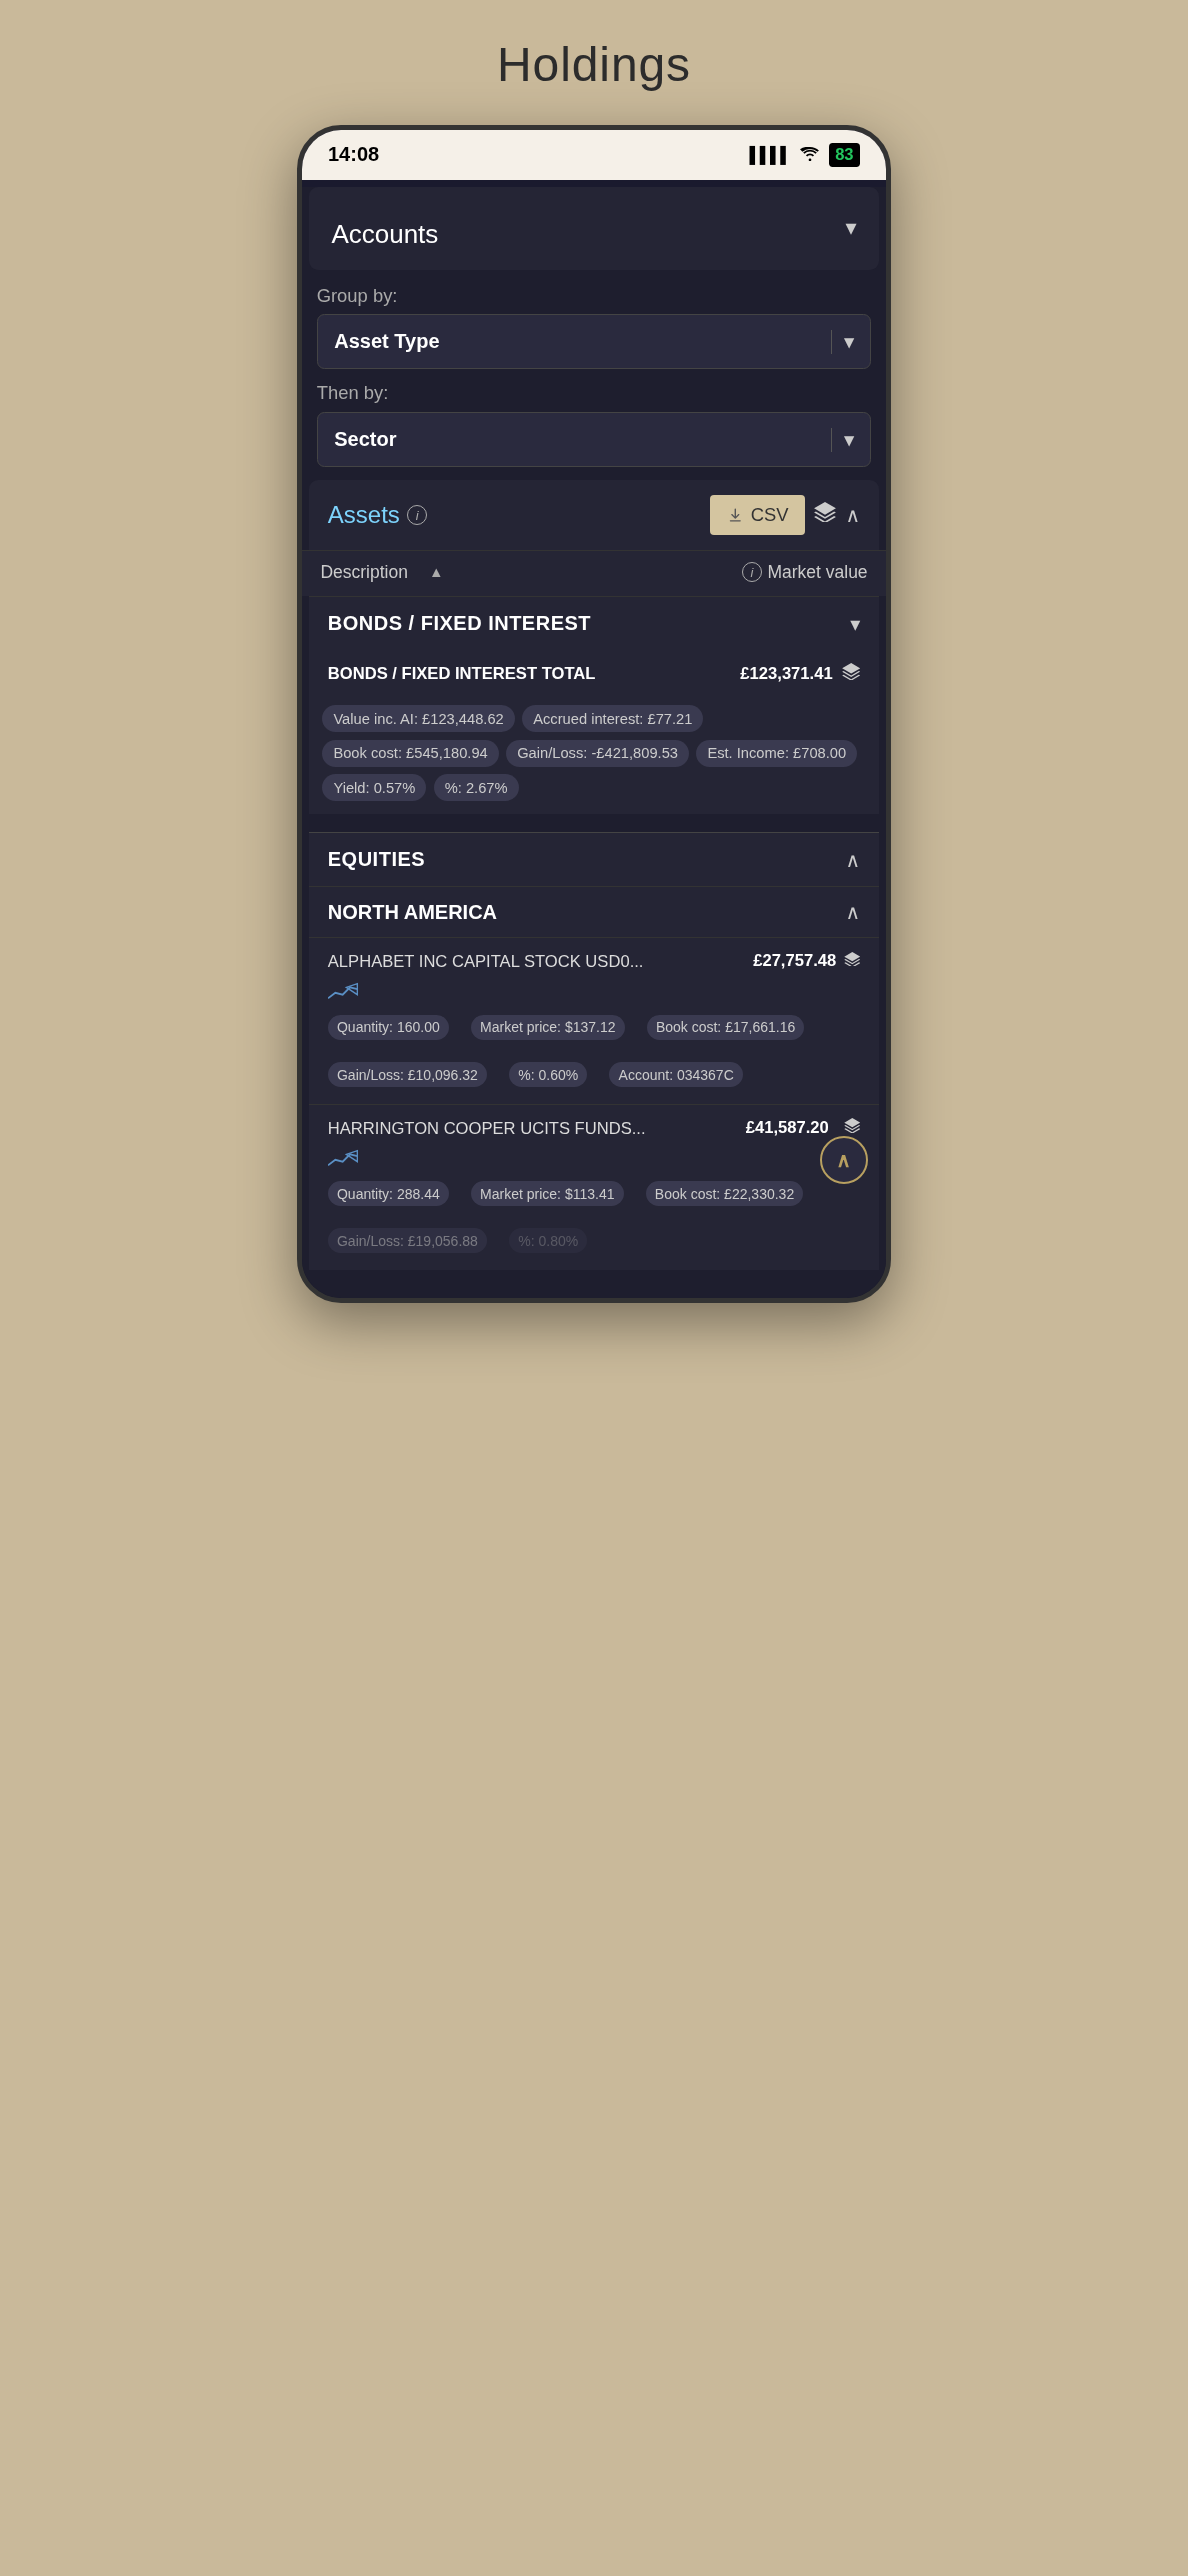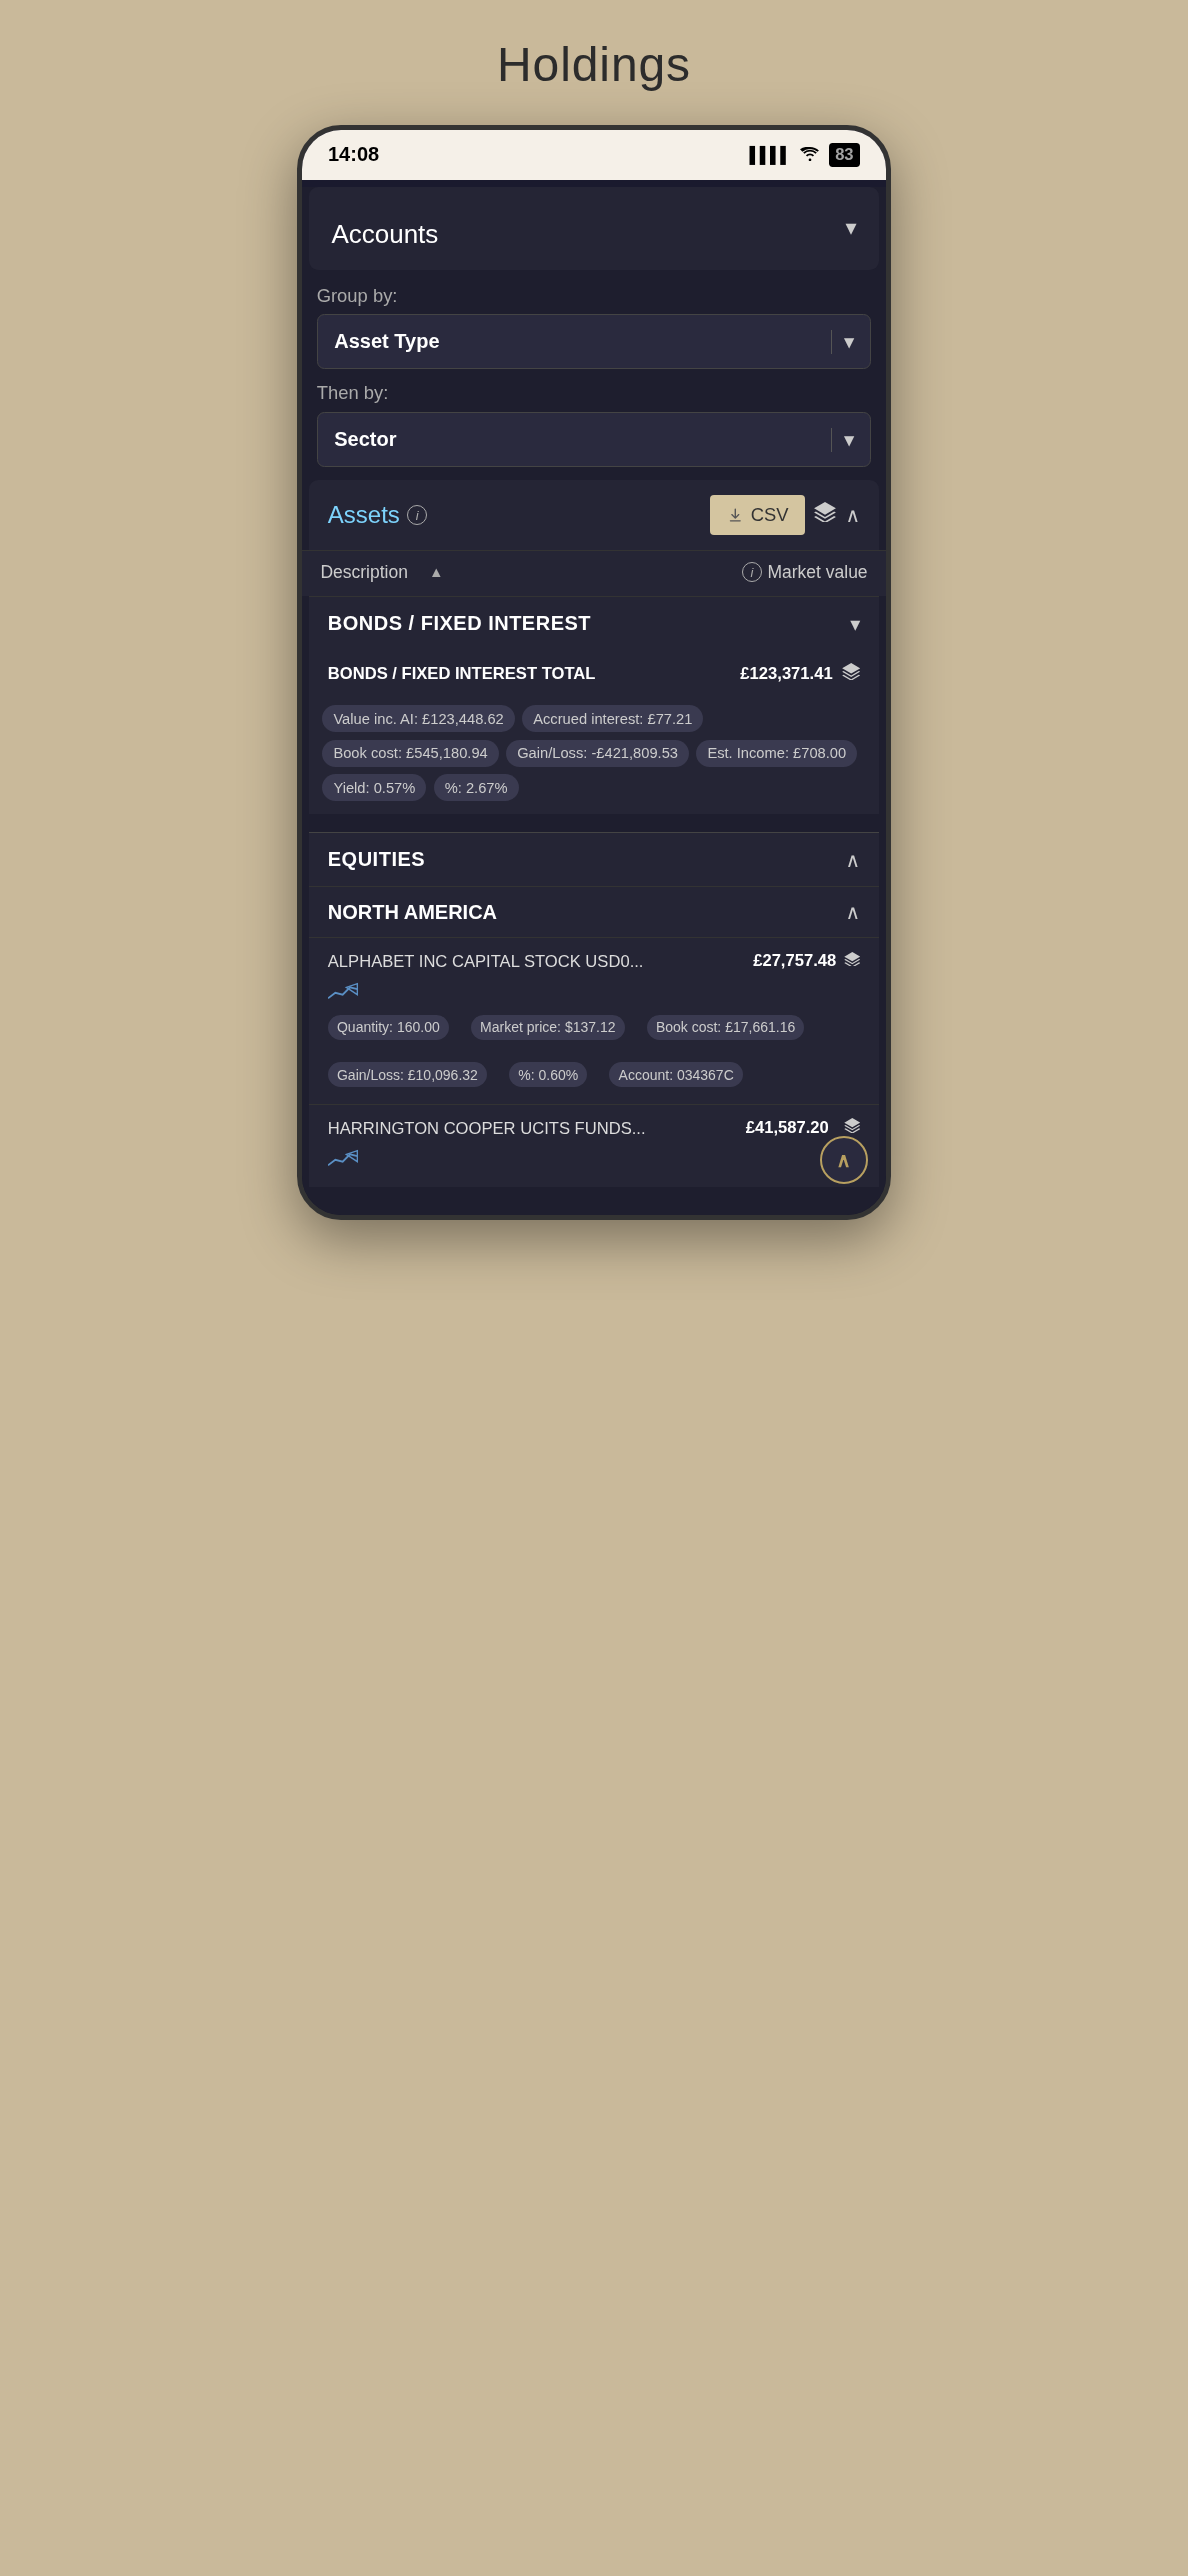--- a/index.html
+++ b/index.html
@@ -37,21 +37,21 @@
       font-weight: 600;
       color: #000;
     }
     .status-right {
       display: flex;
       align-items: center;
       gap: 9.2px;
     }
     .battery-badge {
       background: #000;
-      color: #a3a3a3;
+      color: #22c55e;
       font-size: 16.6px;
       padding: 1.8px 6.4px;
       border-radius: 3.7px;
       font-weight: 700;
     }
     .app-content {
       background: #1e1e2e;
     }
     .accounts-section {
       background: #252535;
@@ -468,20 +468,27 @@
                 </svg>
             </span>
           </div>
         </div>
         <div class="chart-icon">
           <svg width="33" height="22" viewBox="0 0 36 24">
               <polyline points="0,20 8,14 16,16 24,8 32,10" fill="none" stroke="#5a8fc4" stroke-width="2"></polyline>
               <polygon points="20,8 32,4 32,16" fill="none" stroke="#5a8fc4" stroke-width="1.5"></polygon>
             </svg>
         </div>
+        <div class="holding-tags">
+          <span class="htag">Quantity: 288.44</span>
+          <span class="htag">Market price: $113.41</span>
+          <span class="htag">Book cost: £22,330.32</span>
+          <span class="htag" style="opacity:0.5;">Gain/Loss: £19,056.88</span>
+          <span class="htag" style="opacity:0.3;">%: 0.80%</span>
+        </div>
       </div>
 
     </div>
 
   </div>
 
   <div class="bottom-bar"></div>
 </div>
 
 

